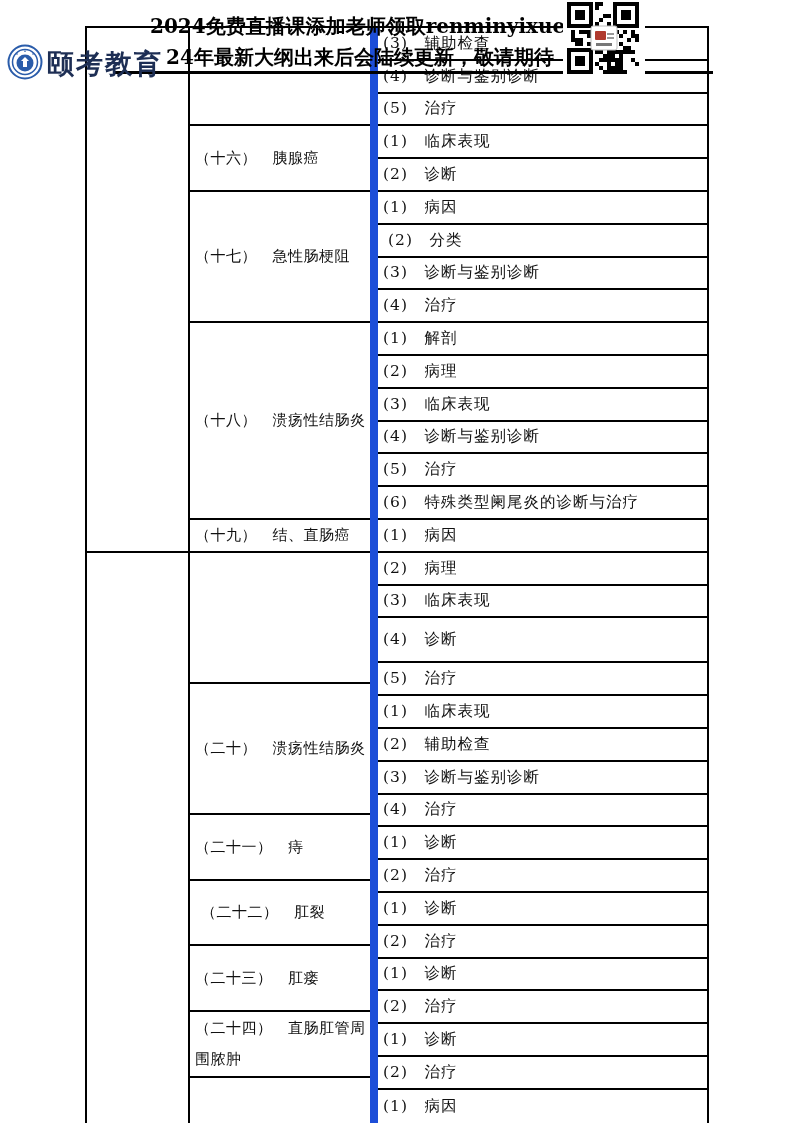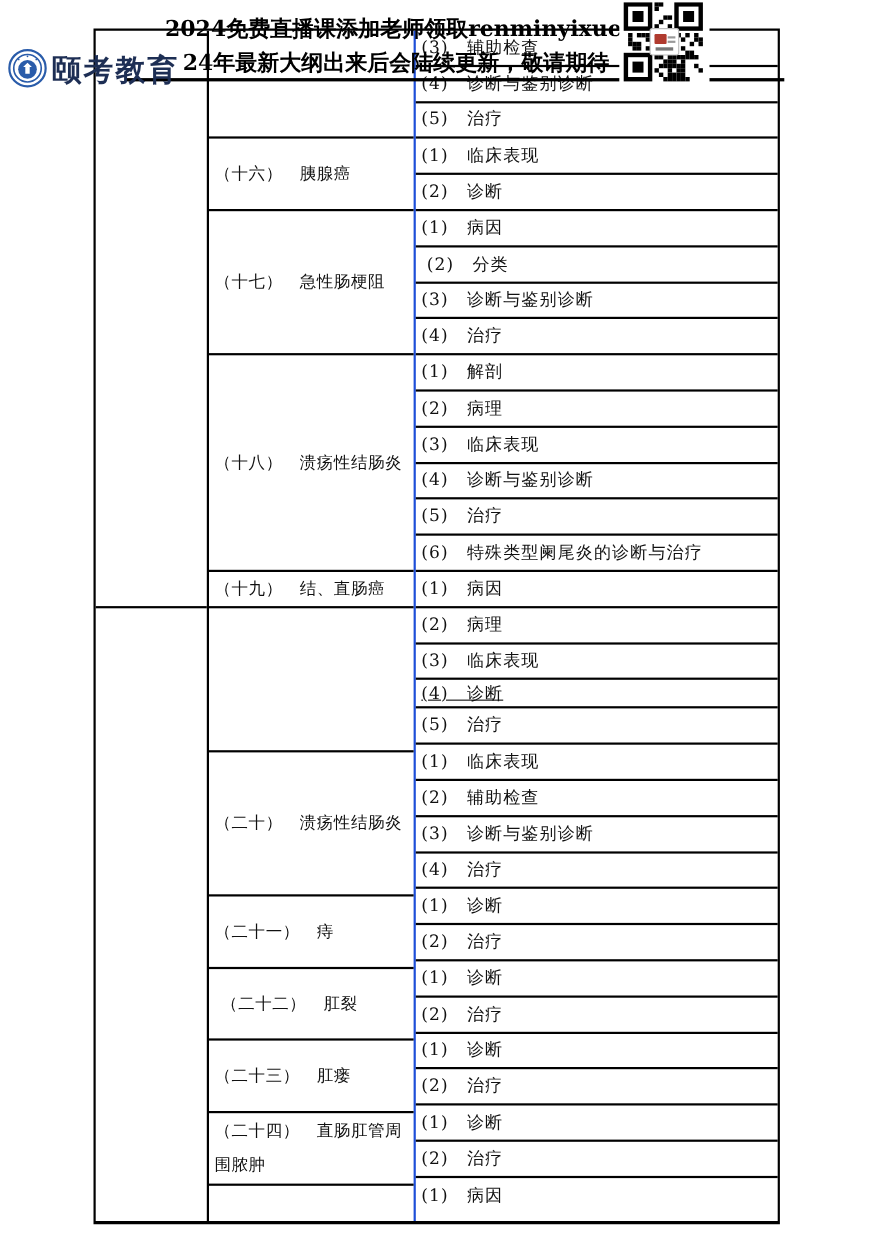--- a/index.html
+++ b/index.html
@@ -42,21 +42,21 @@
 
   
   .tbl {
     position:absolute; left:85px; top:26px; z-index:1;
     display:flex;
     border:2px solid #000; border-bottom-width:3px;
     width:624px; 
   }
   .col { display:flex; flex-direction:column; }
   .col-left  { width:103px; border-right:2px solid #000; }
-  .col-topic { width:188px; border-right:2px solid #1d4ed8; }
+  .col-topic { width:188px; border-right:8px solid #1d4ed8; }
   .col-items { width:329px; }
   .cell { flex-shrink:0; border-bottom:2px solid #000; }
   .col .cell:last-child { border-bottom:none; }
   .topic-cell {
     display:flex; align-items:center;
     padding:0 4px 0 5px;
     font-size:15px; line-height:2.05; letter-spacing:0.5px;
   }
   .item-cell {
     display:flex; align-items:center;
@@ -205,21 +205,21 @@
         <div class="cell item-cell" style="height: 32.8px;">(4)　治疗</div>
         <div class="cell item-cell" style="height: 32.8px;">(1)　解剖</div>
         <div class="cell item-cell" style="height: 32.8px;">(2)　病理</div>
         <div class="cell item-cell" style="height: 32.8px;">(3)　临床表现</div>
         <div class="cell item-cell" style="height: 32.8px;">(4)　诊断与鉴别诊断</div>
         <div class="cell item-cell" style="height: 32.8px;">(5)　治疗</div>
         <div class="cell item-cell" style="height: 32.8px;">(6)　特殊类型阑尾炎的诊断与治疗</div>
         <div class="cell item-cell" style="height: 32.8px;">(1)　病因</div>
         <div class="cell item-cell" style="height: 32.8px;">(2)　病理</div>
         <div class="cell item-cell" style="height: 32.8px;">(3)　临床表现</div>
-        <div class="cell item-cell" style="height: 26px; text-decoration: underline;">(4)　诊断</div>
+        <div class="cell item-cell" style="height: 45px;">(4)　诊断</div>
         <div class="cell item-cell" style="height: 32.8px;">(5)　治疗</div>
         <div class="cell item-cell" style="height: 32.8px;">(1)　临床表现</div>
         <div class="cell item-cell" style="height: 32.8px;">(2)　辅助检查</div>
         <div class="cell item-cell" style="height: 32.8px;">(3)　诊断与鉴别诊断</div>
         <div class="cell item-cell" style="height: 32.8px;">(4)　治疗</div>
         <div class="cell item-cell" style="height: 32.8px;">(1)　诊断</div>
         <div class="cell item-cell" style="height: 32.8px;">(2)　治疗</div>
         <div class="cell item-cell" style="height: 32.8px;">(1)　诊断</div>
         <div class="cell item-cell" style="height: 32.8px;">(2)　治疗</div>
         <div class="cell item-cell" style="height: 32.8px;">(1)　诊断</div>

